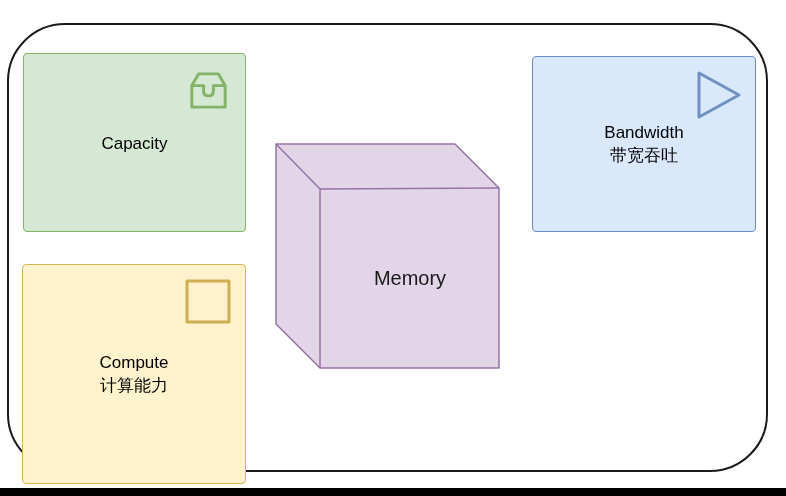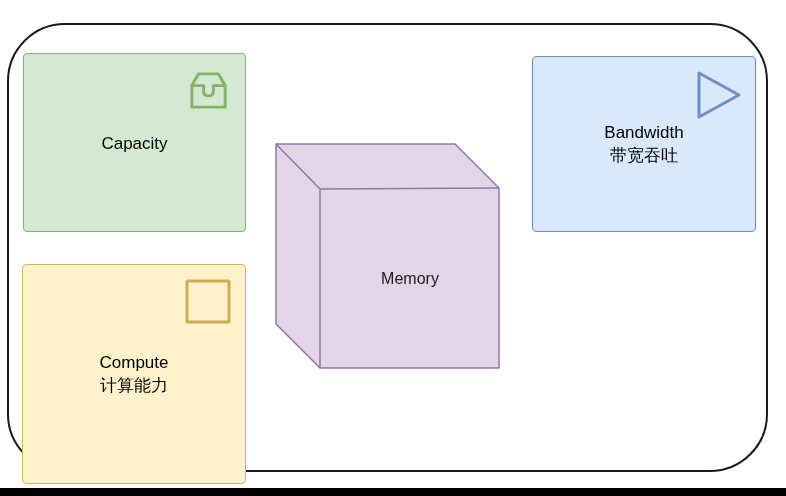--- a/index.html
+++ b/index.html
@@ -31,21 +31,21 @@
     text-align:center;font-size:17px;line-height:23px;
   }
   .card-label--low{top:calc(50% + 10px);}
   .cube{position:absolute;left:275px;top:143px;width:225px;height:226px;}
   .cube svg{display:block;overflow:visible;}
   .cube-face{stroke-width:1.5px;stroke-linejoin:round;}
   .cube-edges{fill:none;stroke-width:1.5px;stroke-linejoin:round;}
   .cube-label{
     position:absolute;left:320px;top:188px;width:180px;height:181px;
     display:flex;align-items:center;justify-content:center;
-    font-size:16px;color:#1a1a1a;
+    font-size:20px;color:#1a1a1a;
   }
 </style>
 </head>
 <body>
 
 <div class="stage">
 
   <div class="frame"></div>
 
   <div class="card card--capacity" style="background-color: rgb(213, 232, 212); border-color: rgb(130, 179, 102);">

